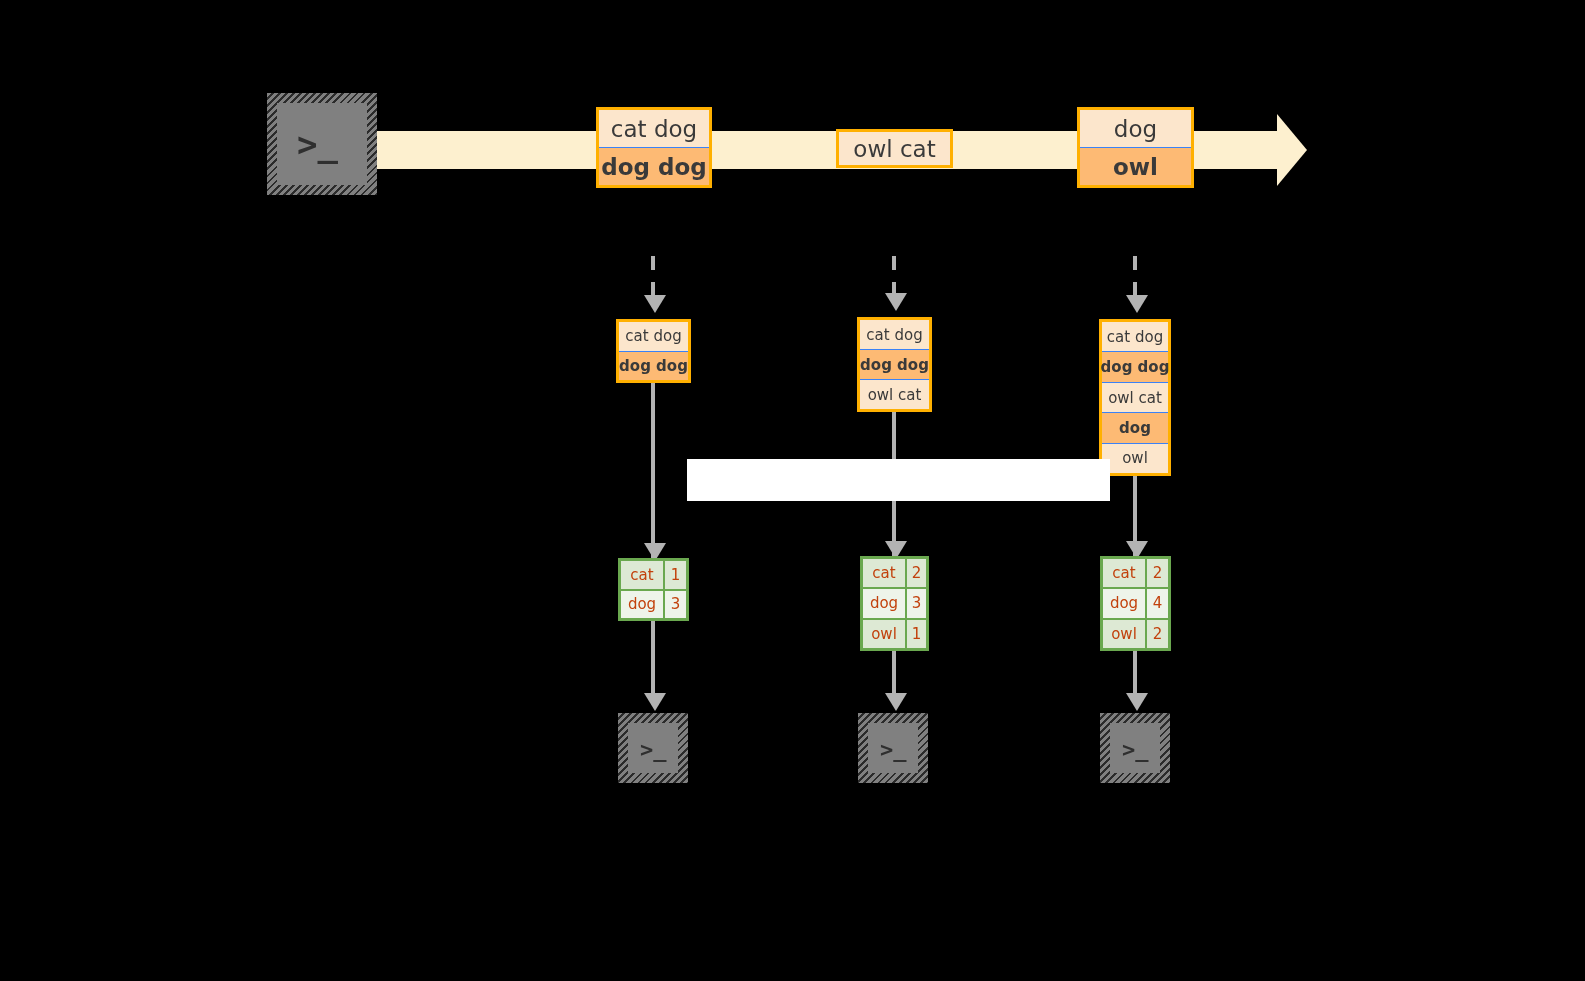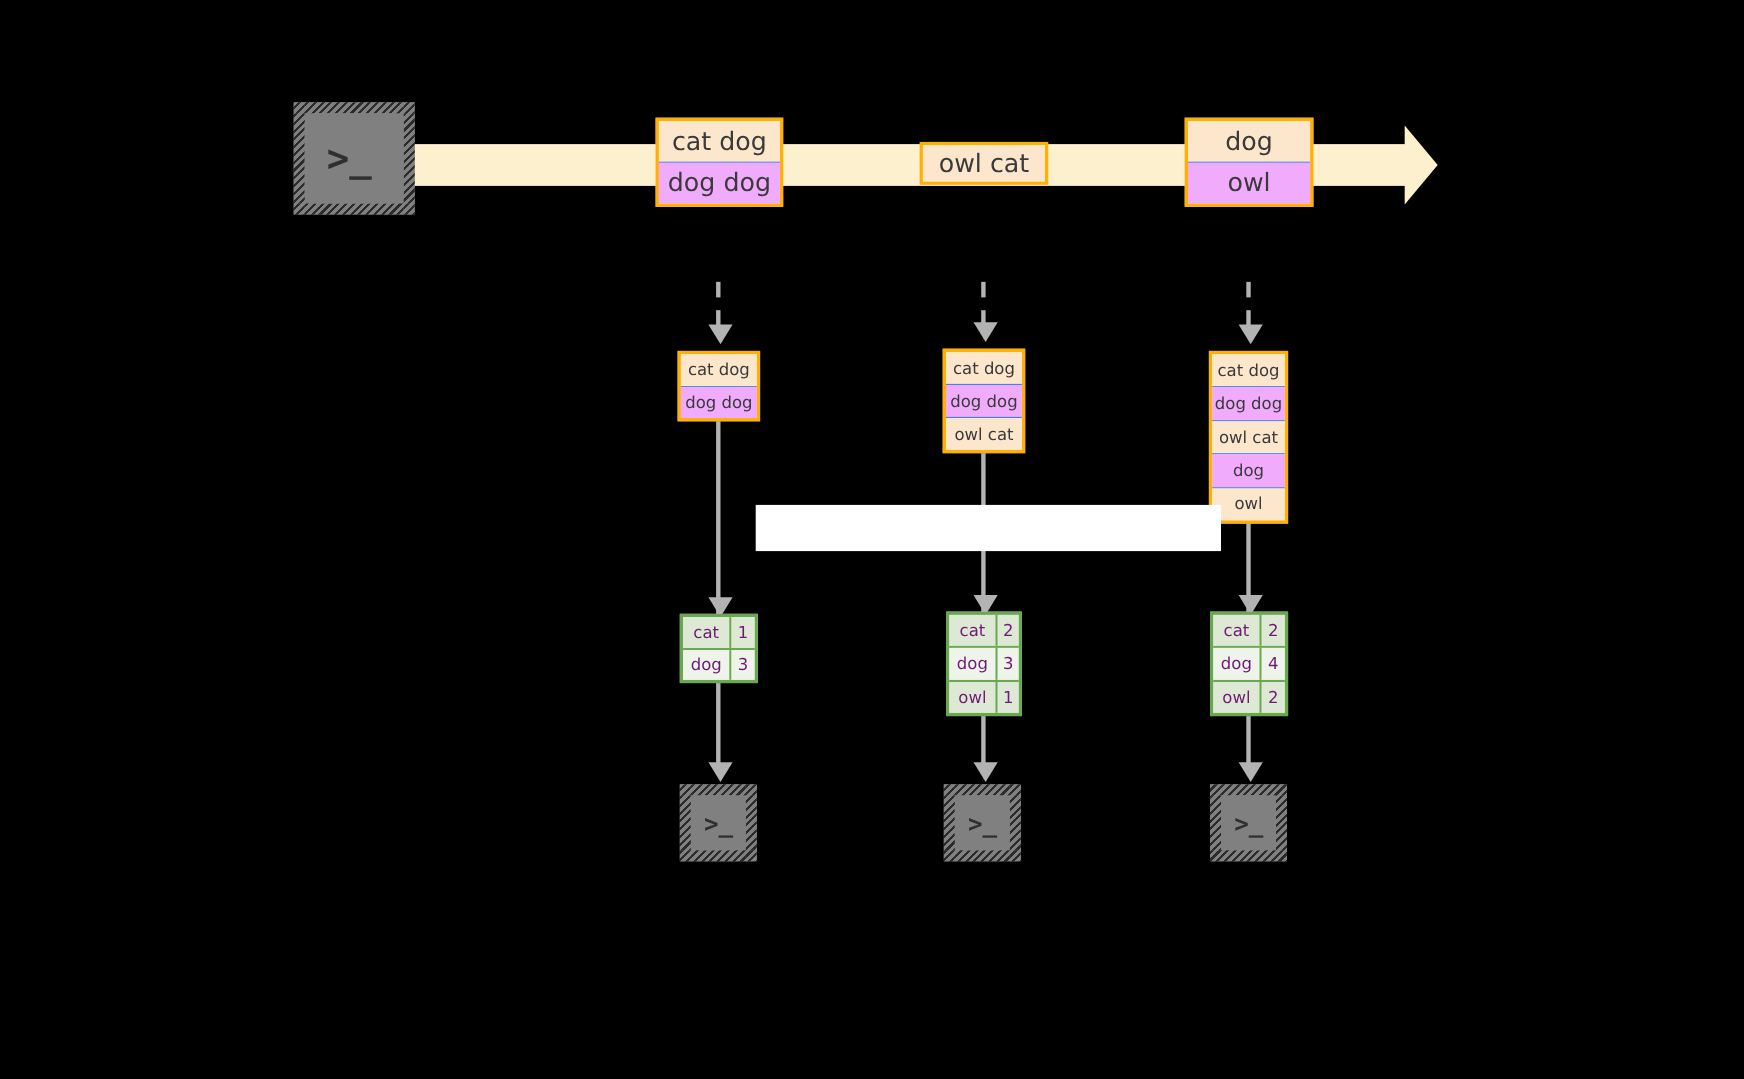--- a/index.html
+++ b/index.html
@@ -101,40 +101,40 @@
     flex: 1 1 auto;
     display: flex;
     align-items: center;
     justify-content: center;
     box-sizing: border-box;
     background: #fce6cc;
     border-bottom: 1px solid #3b82f6;
     white-space: nowrap;
   }
   .rec .row:last-child { border-bottom: none; }
-  .rec .row.alt { background: #f0abfc; }
+  .rec .row.alt { background: #fdba74; font-weight: bold; }
 
   
   .rec-top { font-size: 23px; }
   .rec-top-1 { left: 596px; top: 107px; width: 116px; height: 81px; }
   .rec-top-2 { left: 836px; top: 129px; width: 117px; height: 39px; }
   .rec-top-3 { left: 1077px; top: 107px; width: 117px; height: 81px; }
 
   
   .rec-mid { font-size: 15px; }
   .rec-mid-1 { left: 616px; top: 319px; width: 75px; height: 64px; }
   .rec-mid-2 { left: 857px; top: 317px; width: 75px; height: 95px; }
   .rec-mid-3 { left: 1099px; top: 319px; width: 72px; height: 157px; }
 
   
   .res {
     position: absolute;
     box-sizing: border-box;
     border: 3px solid #6aa84f;
-    color: #701a75;
+    color: #c2410c;
     font-size: 15px;
     display: flex;
     flex-direction: column;
     background: #dde9d4;
     z-index: 5;
   }
   .res .row {
     flex: 1 1 auto;
     display: flex;
     border-bottom: 2px solid #6aa84f;

